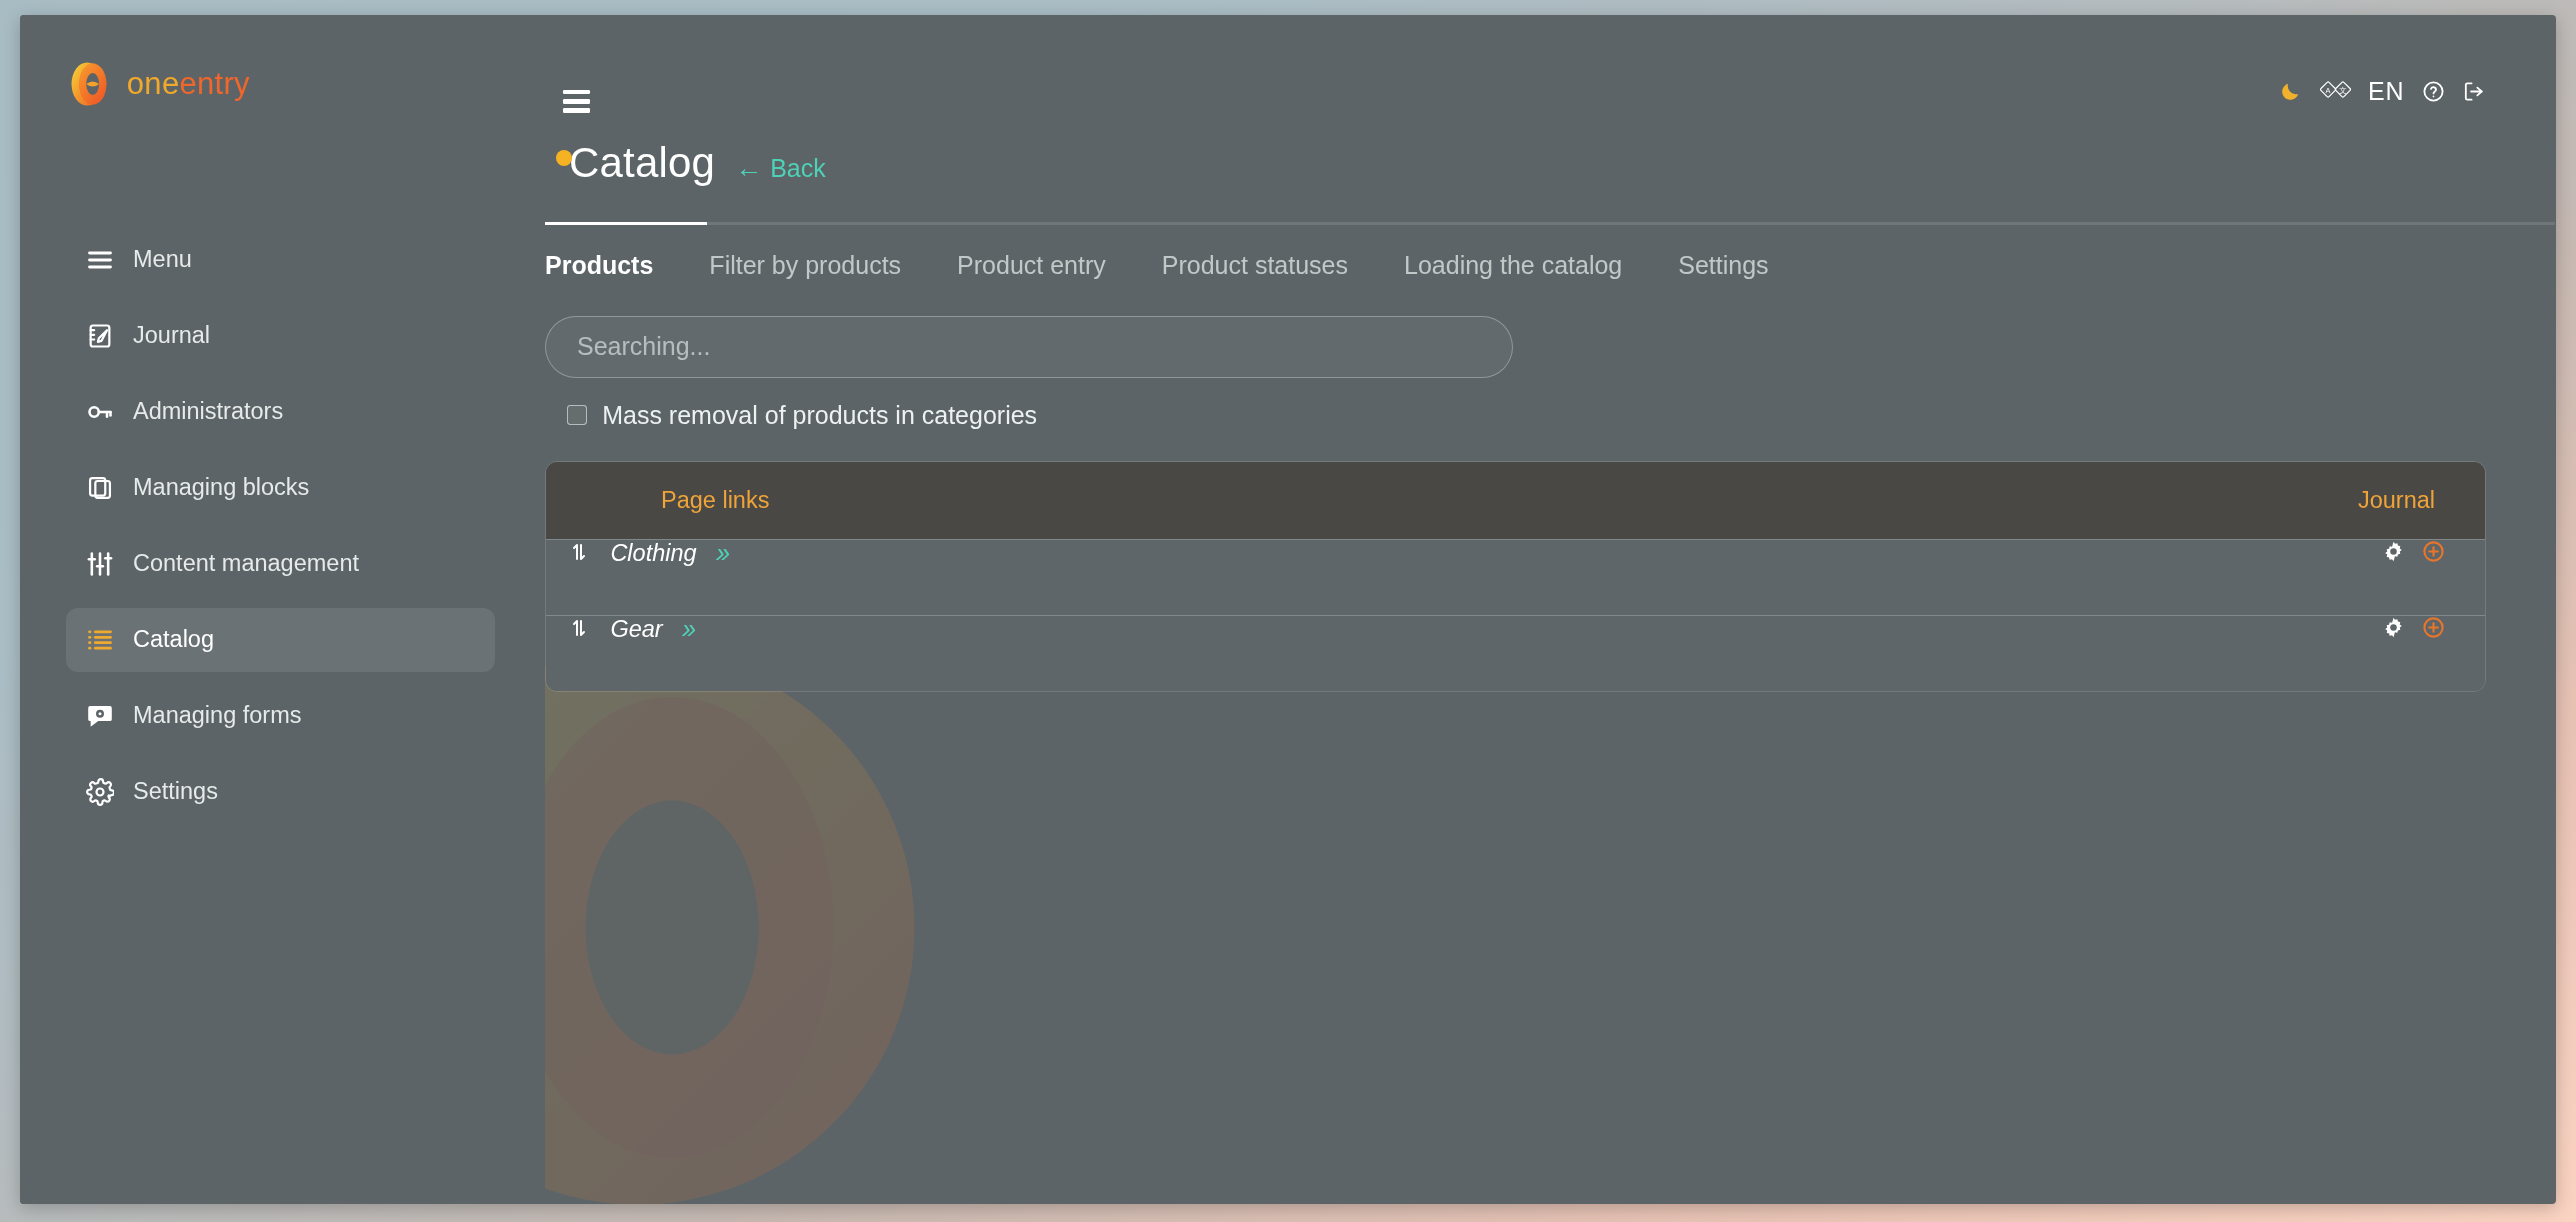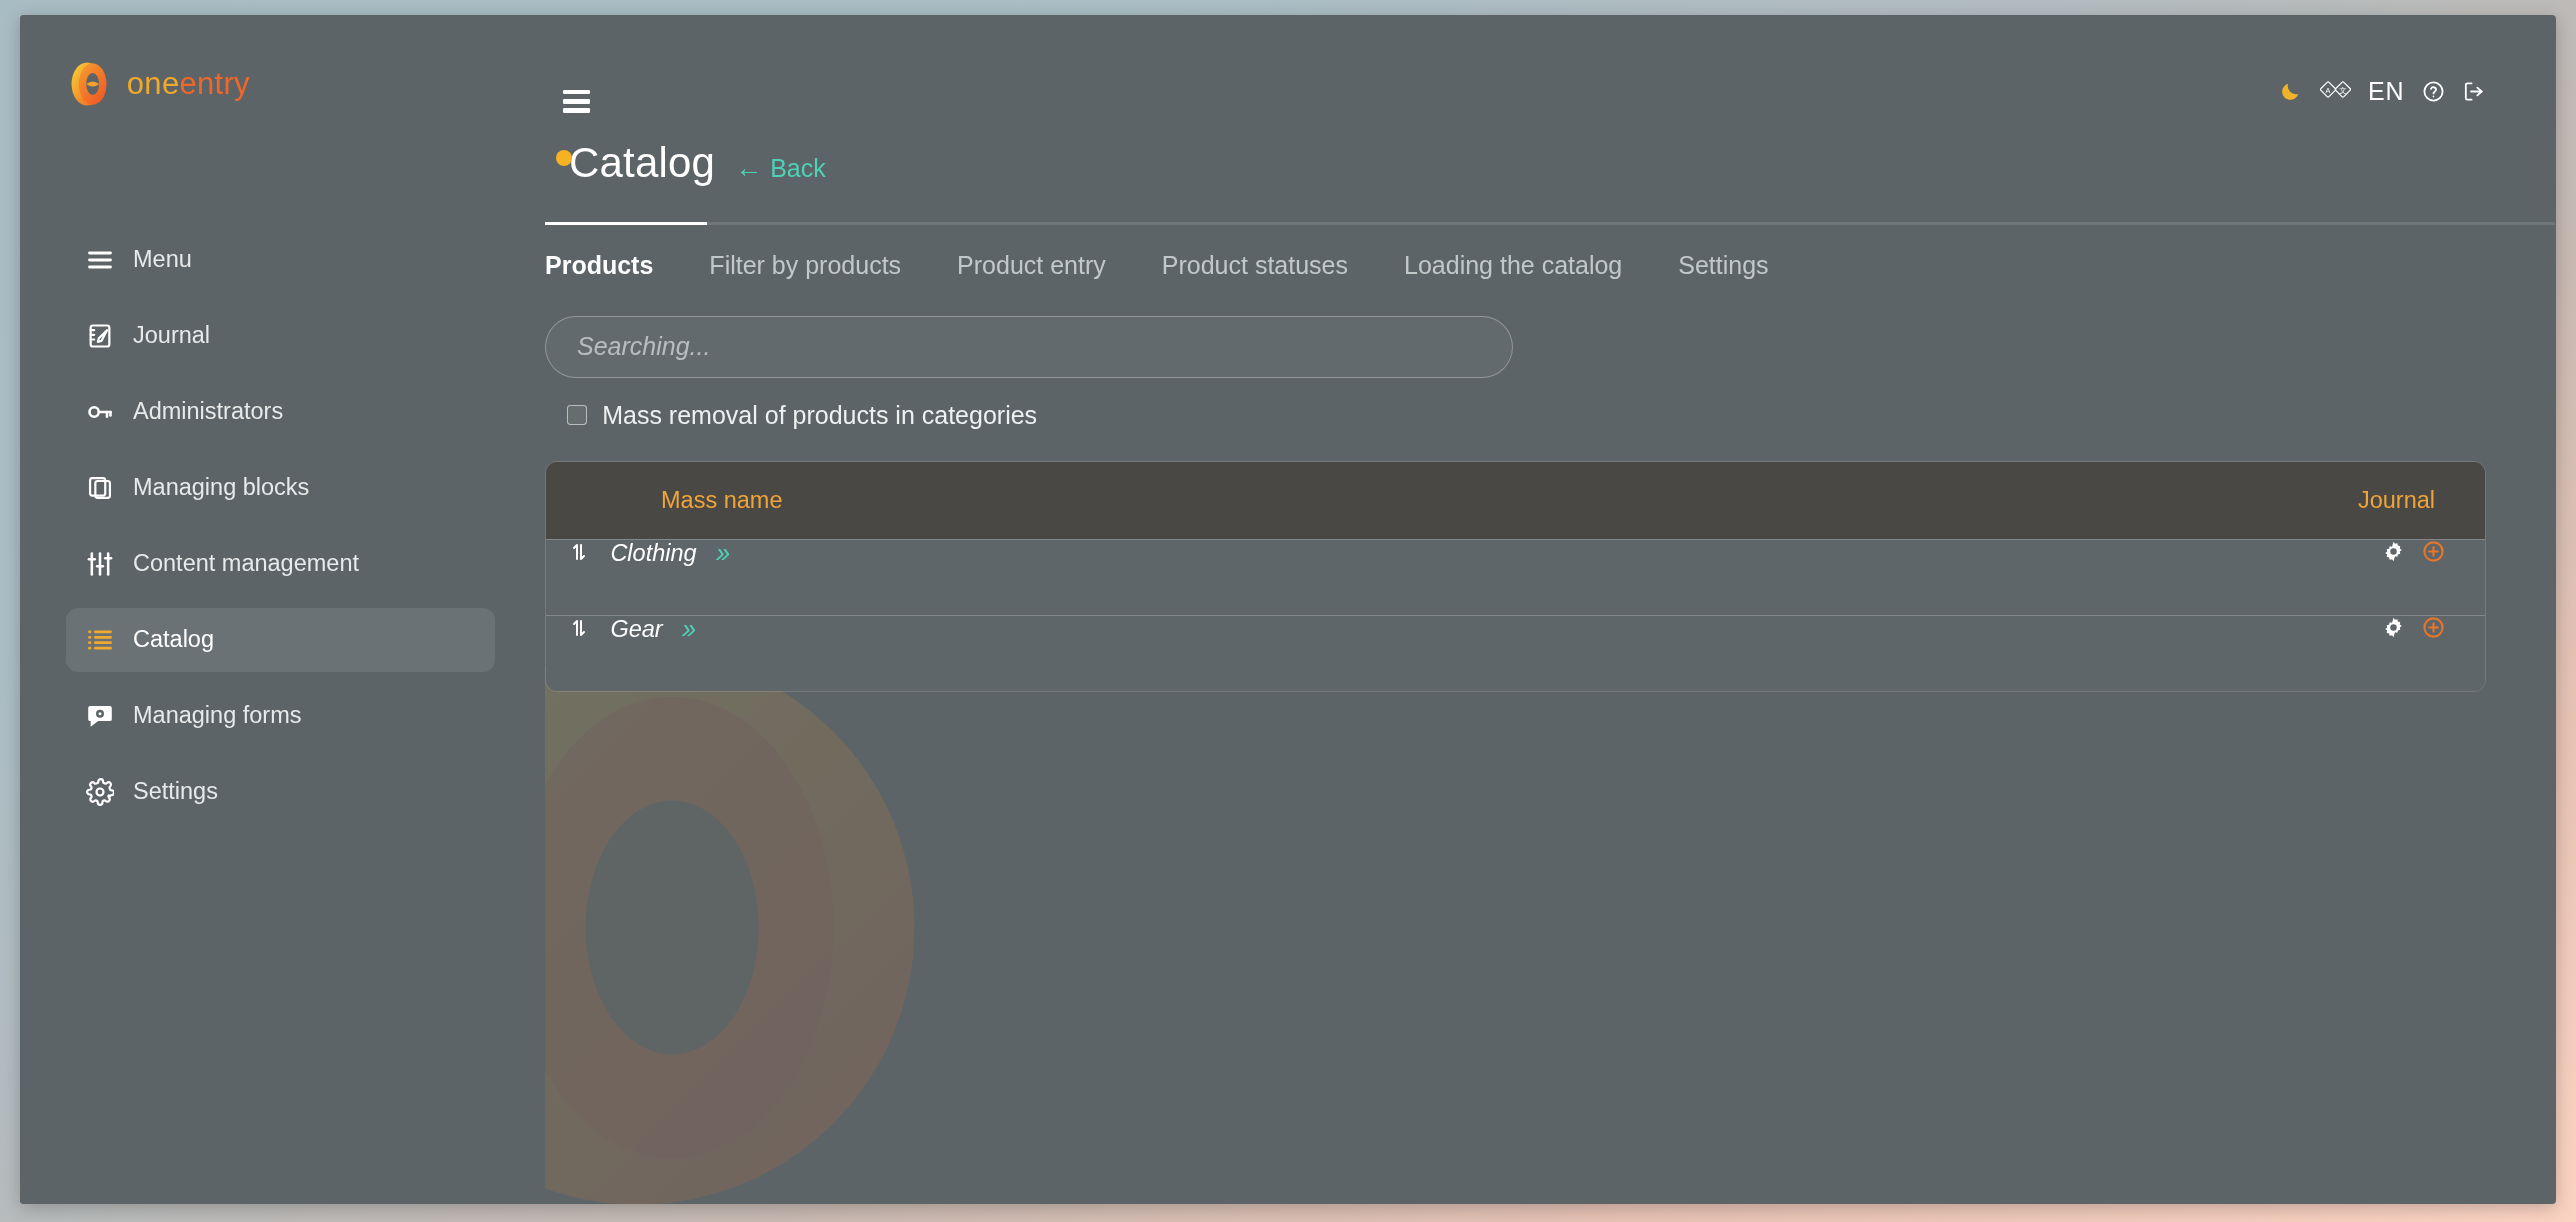--- a/index.html
+++ b/index.html
@@ -248,21 +248,20 @@
     padding: 0 31px;
   }
   #search-input {
     width: 100%;
     background: transparent;
     border: none;
     outline: none;
     color: #ffffff;
     font-family: "Liberation Sans", sans-serif;
     font-size: 25px;
-    font-style: italic;
   }
   #search-input::placeholder { color: rgba(236,240,240,0.62); }
 
   
   #mass-removal-row {
     position: absolute;
     left: 9.4px;
     top: 386px;
     display: flex;
     align-items: center;
@@ -558,21 +557,21 @@
     </div>
 
     <label id="mass-removal-row">
       <span id="mass-removal-box"></span>
       <span id="mass-removal-label">Mass removal of products in categories</span>
     </label>
 
     <div id="products-table">
 
       <div id="table-header">
-        <span class="th th-name">Mass name</span>
+        <span class="th th-name">Page links</span>
         <span class="th th-actions">Journal</span>
       </div>
 
       <div class="table-row">
         <span class="row-handle">
           <svg width="24" height="24" viewBox="0 0 24 24" fill="none" stroke="#ffffff" stroke-width="2" stroke-linecap="round" stroke-linejoin="round">
             <polyline points="7,8 10,5 10,19"></polyline>
             <polyline points="17,16 14,19 14,5"></polyline>
           </svg>
         </span>

